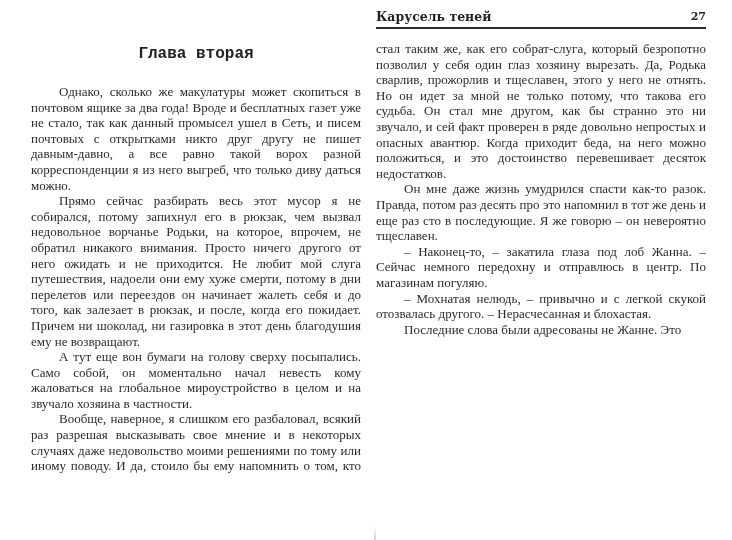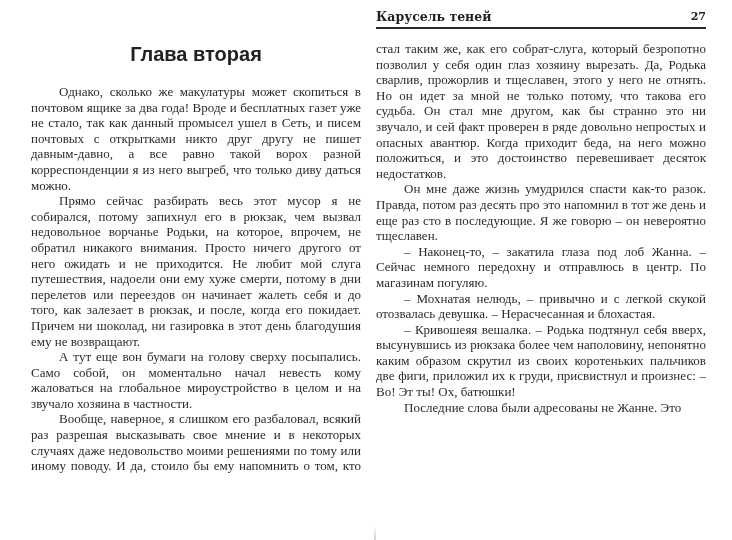--- a/index.html
+++ b/index.html
@@ -18,23 +18,23 @@
     width: 330px;
     height: 478px;
     overflow: hidden;
   }
   .page-left  { left: 31px; }
   .page-right { left: 376px; }
 
   .chapter-title {
     margin-top: 44px;
     text-align: center;
-    font-family: Liberation Sans, sans-serif;
+    font-family: Liberation Mono, monospace;
     font-weight: bold;
-    font-size: 20px;
+    font-size: 16px;
     line-height: 20px;
     color: #222226;
   }
 
   .running-header {
     display: flex;
     justify-content: space-between;
     align-items: flex-end;
     margin-top: 10px;
     padding-bottom: 3px;
@@ -86,21 +86,20 @@
 
   <div class="page page-right">
     <div class="running-header">
       <span class="running-title">Карусель теней</span>
       <span class="page-number">27</span>
     </div>
     <div class="body-text">
         <p>стал таким же, как его собрат-слуга, который безропотно позволил у себя один глаз хозяину вырезать. Да, Родька сварлив, прожорлив и тщеславен, этого у него не отнять. Но он идет за мной не только потому, что такова его судьба. Он стал мне другом, как бы странно это ни звучало, и сей факт проверен в ряде довольно непростых и опасных авантюр. Когда приходит беда, на него можно положиться, и это достоинство перевешивает десяток недостатков.</p>
         <p>Он мне даже жизнь умудрился спасти как-то разок. Правда, потом раз десять про это напомнил в тот же день и еще раз сто в последующие. Я же говорю – он невероятно тщеславен.</p>
         <p>– Наконец-то, – закатила глаза под лоб Жанна. – Сейчас немного передохну и отправлюсь в центр. По магазинам погуляю.</p>
-        <p>– Мохнатая нелюдь, – привычно и с легкой скукой отозвалась девушка. – Нерасчесанная и блохастая.</p>
-        <p>– Кривошеяя вешалка. – Родька подтянул себя вверх, высунувшись из рюкзака более чем наполовину, непонятно каким образом скрутил из своих коротеньких пальчиков две фиги, приложил их к груди, присвистнул и произнес: – Во! Эт ты! Ох, батюшки!</p>
+        <p>– Мохнатая нелюдь, – привычно и с легкой скукой отозвалась другого. – Нерасчесанная и блохастая.</p>
         <p>Последние слова были адресованы не Жанне. Это</p>
       </div>
   </div>
 
   <div class="gutter-shadow"></div>
 
 </div>
 
 </body></html>

